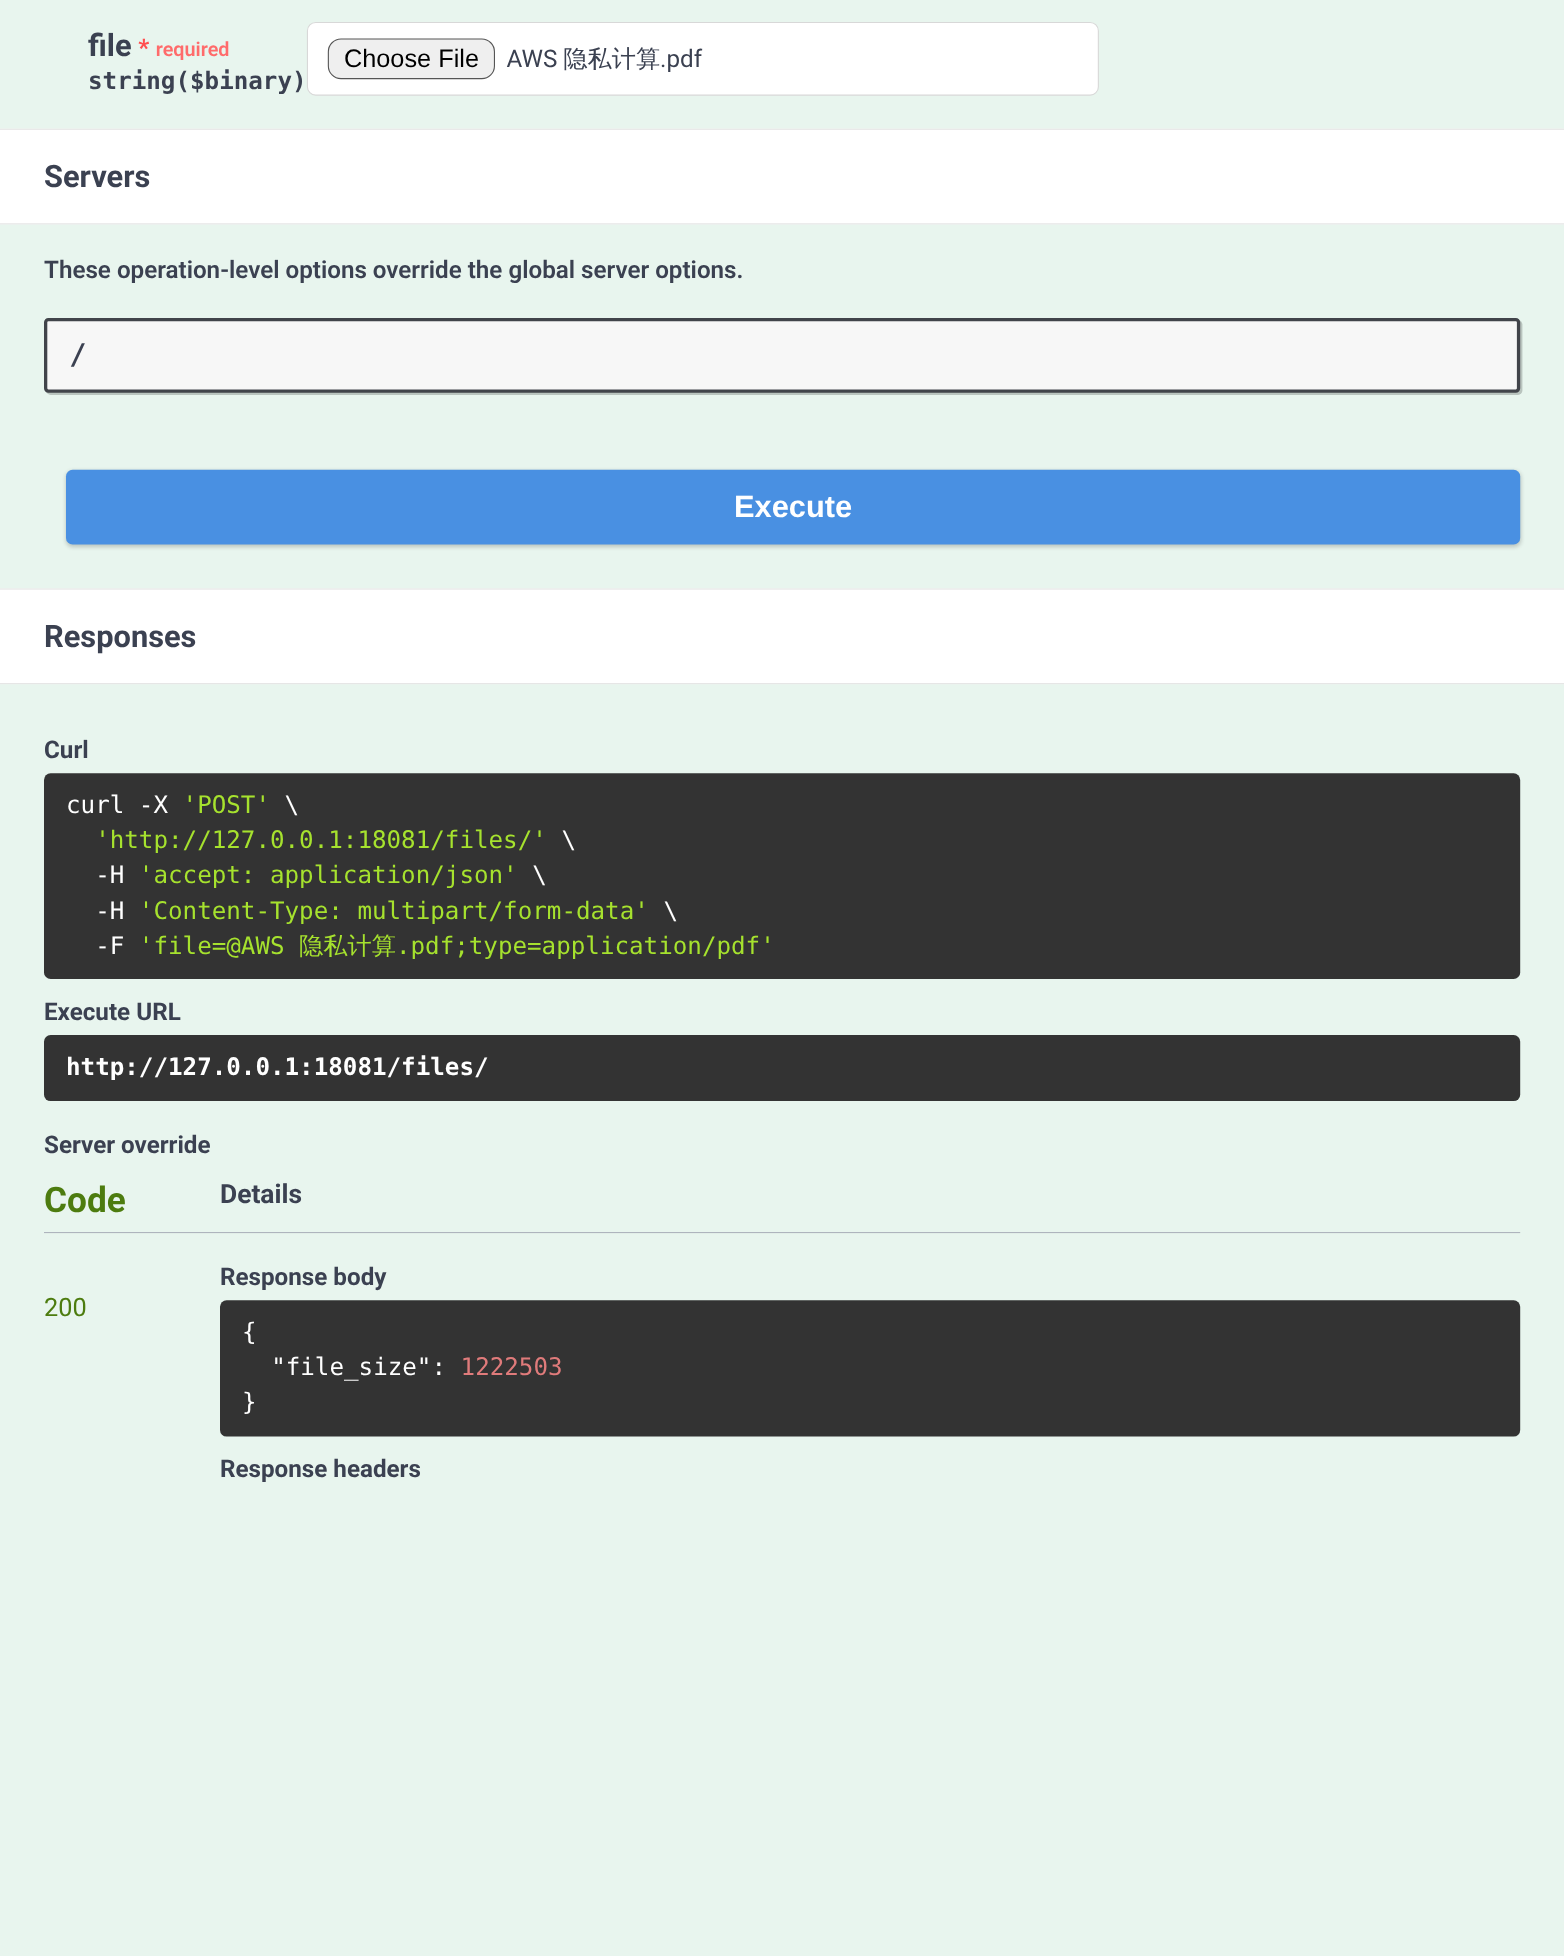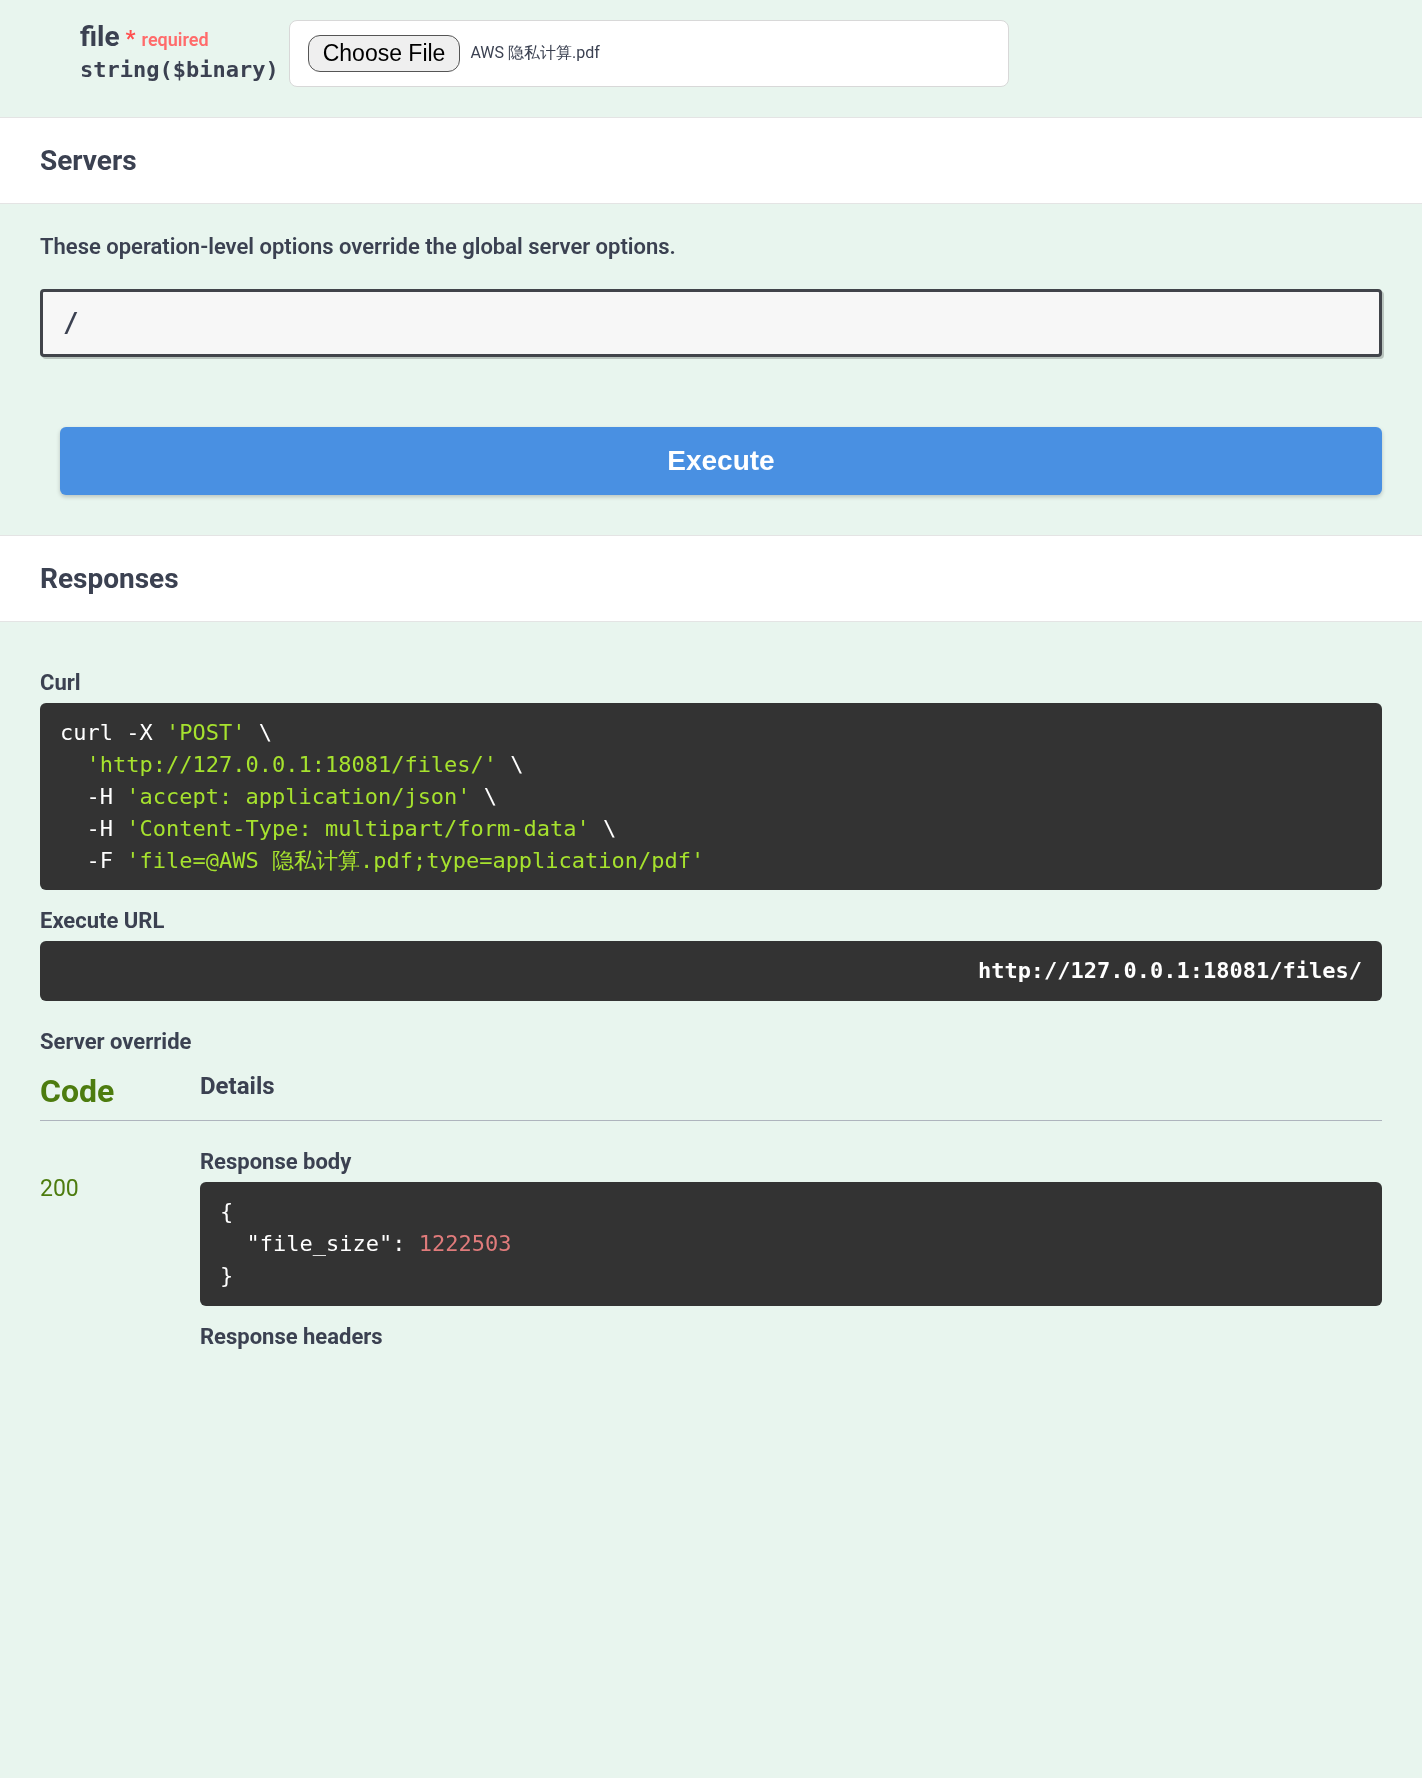--- a/index.html
+++ b/index.html
@@ -8,23 +8,22 @@
       background: #e8f5ee;
       color: #3b4151;
       font-size: 20px;
       width: 1422px;
     }
     .mono { font-family: "SFMono-Regular", Consolas, "Courier New", monospace; }
 
     
     .param-row {
       display: flex;
-      align-items: flex-start;
+      align-items: flex-end;
       padding: 20px 55px 30px 80px;
-      gap: 10px;
     }
     .param-label { display: flex; flex-direction: column; }
     .param-name-line { display: flex; align-items: baseline; gap: 6px; }
     .param-name { font-weight: 700; font-size: 28px; color: #3b4151; }
     .req-star { color: #ff4f4f; font-size: 22px; font-weight: 700; }
     .req-text { color: #ff6b6b; font-size: 18px; font-weight: 600; }
     .param-type { font-family: monospace; font-size: 22px; font-weight: 700; color: #3b4151; margin-top: 4px; }
 
     .file-box {
       border: 1px solid #d8d8d8;
@@ -37,21 +36,21 @@
       min-width: 720px;
     }
     .choose-btn {
       border: 1px solid #555;
       border-radius: 12px;
       background: #efefef;
       padding: 4px 14px;
       font-size: 23px;
       cursor: pointer;
     }
-    .file-name { font-size: 16px; color: #3b4151; }
+    .file-name { font-size: 22px; color: #3b4151; }
 
     
     .section-header {
       background: #ffffff;
       padding: 26px 40px;
       border-top: 1px solid #e4e4e4;
       border-bottom: 1px solid #e4e4e4;
     }
     .section-header h3 { font-size: 28px; font-weight: 700; color: #3b4151; }
 
@@ -161,21 +160,21 @@
 <div class="resp-body">
 
   <div class="sub-label">Curl</div>
   <pre class="codeblock"><span>curl -X </span><span class="str">'POST'</span><span> \</span>
 <span>  </span><span class="str">'http://127.0.0.1:18081/files/'</span><span> \</span>
 <span>  -H </span><span class="str">'accept: application/json'</span><span> \</span>
 <span>  -H </span><span class="str">'Content-Type: multipart/form-data'</span><span> \</span>
 <span>  -F </span><span class="str">'file=@AWS 隐私计算.pdf;type=application/pdf'</span></pre>
 
   <div class="sub-label">Execute URL</div>
-  <pre class="codeblock" style="font-weight:700;text-align:right;">http://127.0.0.1:18081/files/</pre>
+  <pre class="codeblock" style="font-weight:700;">http://127.0.0.1:18081/files/</pre>
 
   <div class="sr-title">Server override</div>
 
   <div class="sr-headrow">
     <div class="sr-col-code">Code</div>
     <div class="sr-col-details">Details</div>
   </div>
 
   <div class="sr-row">
     <div class="sr-code-val">200</div>

